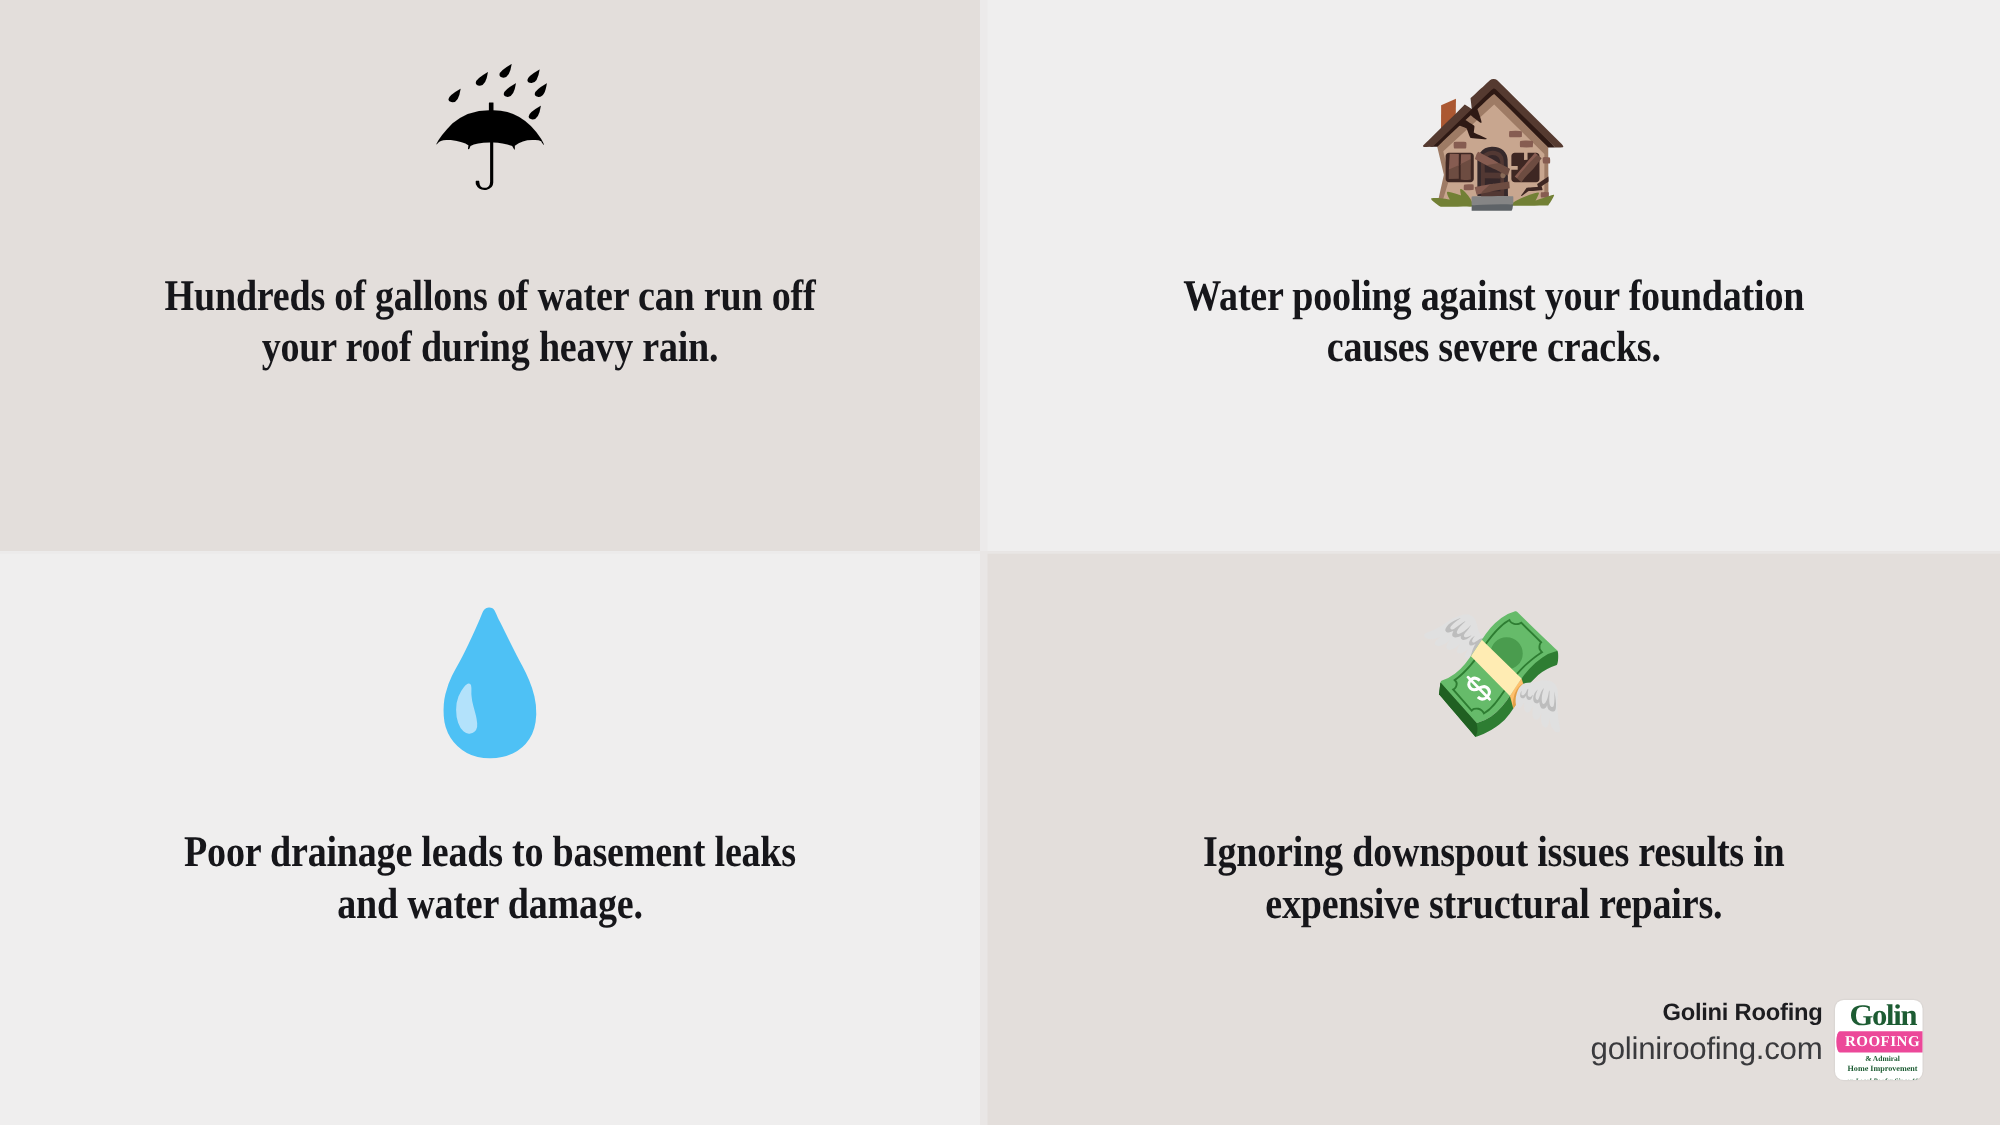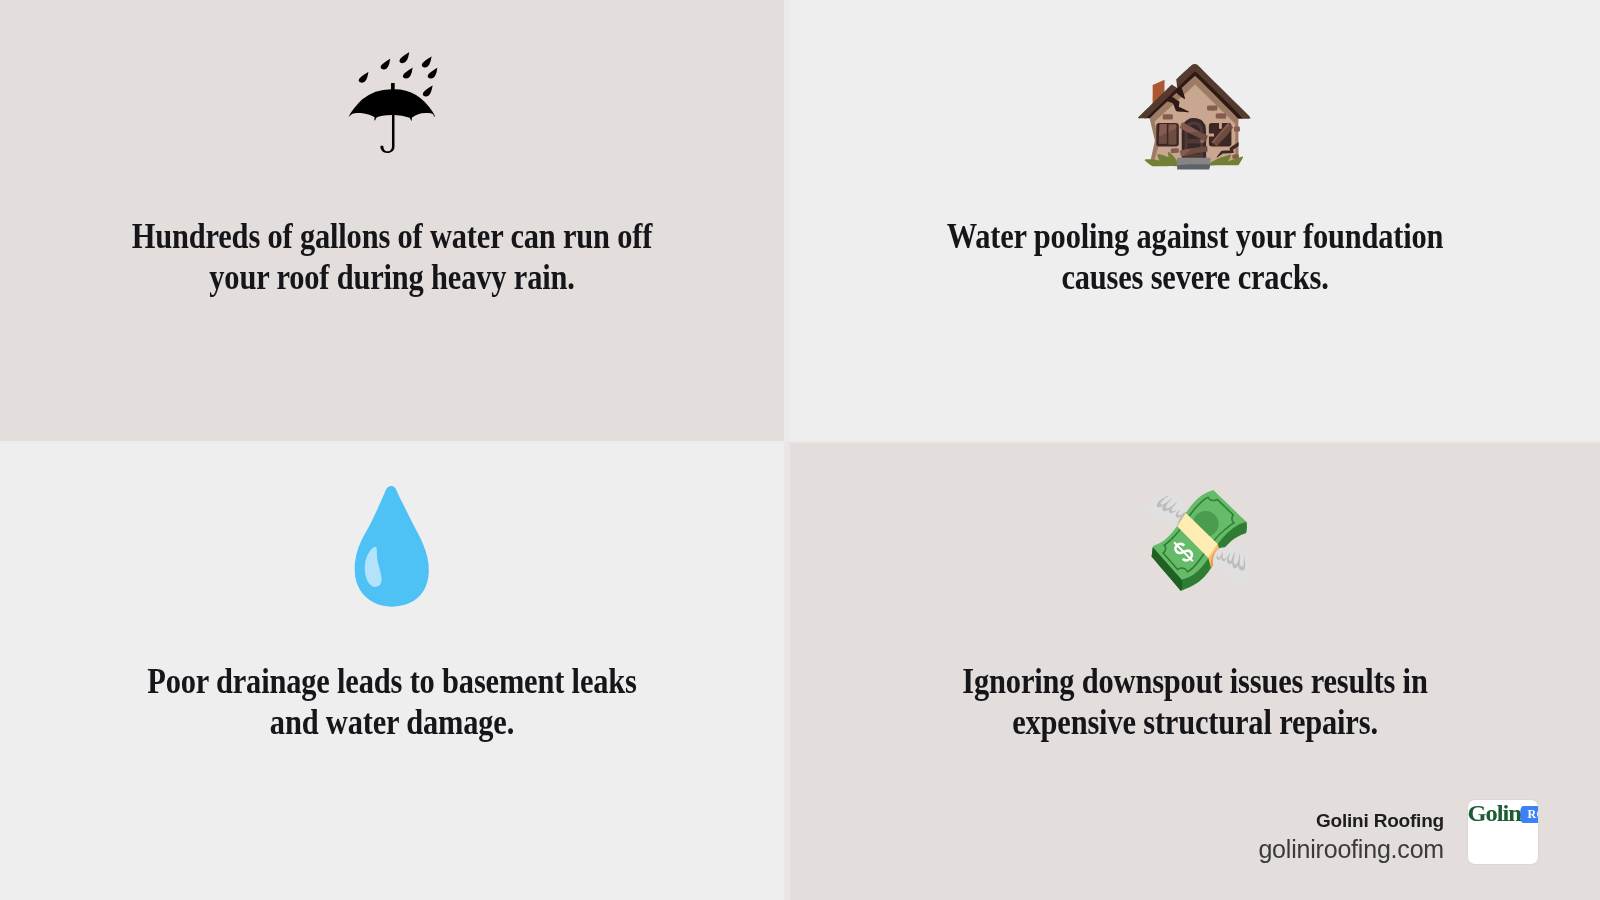--- a/index.html
+++ b/index.html
@@ -84,22 +84,22 @@
   .q-br .panel-inner { top: 48px; }
   .q-br .emoji  { font-size: 98px; }
   .q-br .headline { margin-top: 72px; font-size: 35px; line-height: 1.18; width: 740px; }
 
   
   #brand {
     position: absolute;
     right: 62px;
     bottom: 36px;
     display: flex;
-    align-items: flex-end;
-    gap: 24px;
+    align-items: flex-start;
+    gap: 10px;
   }
   #brand-text {
     text-align: right;
     display: flex;
     flex-direction: column;
     align-items: flex-end;
     gap: 3px;
   }
   #brand-name {
     font-family: "Liberation Sans", sans-serif;
@@ -127,35 +127,36 @@
     flex: 0 0 auto;
     box-shadow: 0 0 0 1px rgba(0,0,0,0.03);
   }
   #logo-stack {
     position: absolute;
     left: 50%;
     top: 3px;
     transform: translateX(-46%);
     width: 76px;
     display: flex;
+    flex-direction: column;
     align-items: center;
   }
   #logo-wordmark {
     font-family: "Liberation Serif", "DejaVu Serif", serif;
     font-weight: 700;
     font-size: 24px;
     line-height: 21px;
     color: #1d5c33;
     letter-spacing: -1px;
     white-space: nowrap;
     transform: scaleX(1.02);
   }
   #logo-banner {
     margin-top: 1px;
-    background: #3b82f6;
+    background: #ec4899;
     color: #ffffff;
     font-family: "Liberation Serif", "DejaVu Serif", serif;
     font-weight: 700;
     font-size: 12px;
     line-height: 14px;
     letter-spacing: 0.4px;
     padding: 1px 7px 2px 7px;
     border-radius: 3px / 9px;
     white-space: nowrap;
   }

